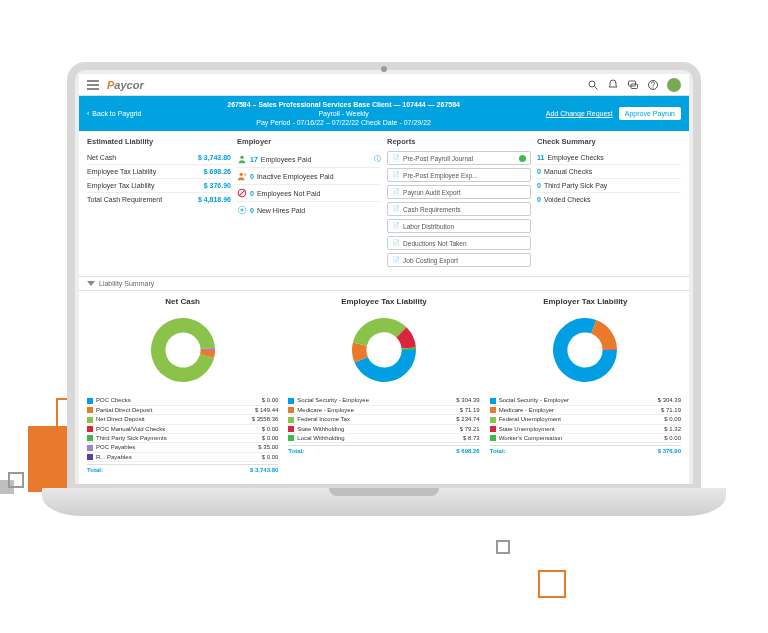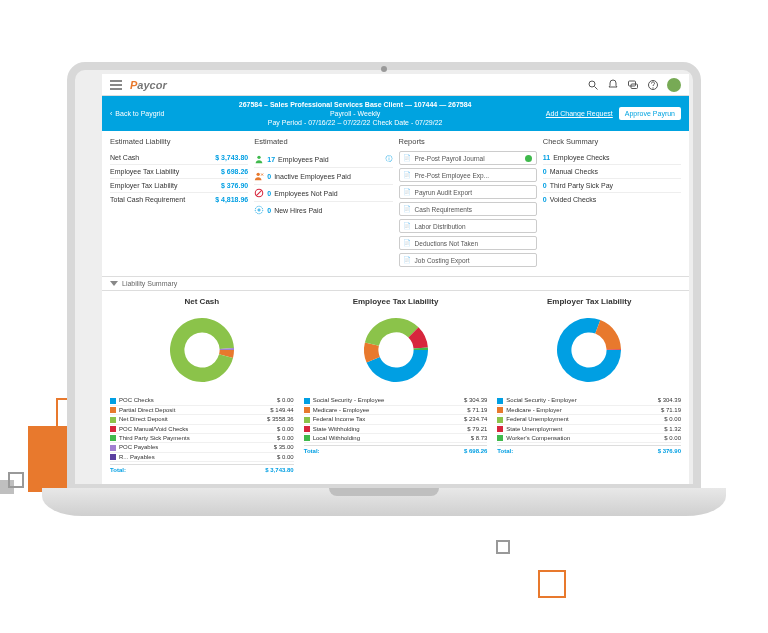--- a/index.html
+++ b/index.html
@@ -13,21 +13,21 @@
   .deco.gray-fill { background: #bfbfbf; }
 
   .hashes { position: absolute; top: 0; right: 40px; width: 180px; height: 64px; overflow: hidden; }
   .hashes .col { display: inline-block; width: 1px; height: 100%; background: repeating-linear-gradient(#888 0 6px, transparent 6px 12px); margin-right: 11px; }
   .hashes-inner { display: flex; }
 
   
   .laptop { position: absolute; left: 67px; top: 62px; width: 634px; height: 468px; }
   .bezel { width: 100%; height: 426px; border: 8px solid #d8d8d8; border-bottom-width: 4px; border-radius: 18px 18px 0 0; background: #eee; position: relative; }
   .camera { position: absolute; top: -4px; left: 50%; transform: translateX(-50%); width: 6px; height: 6px; background: #999; border-radius: 50%; }
-  .screen { position: absolute; inset: 4px 4px 0 4px; background: #fff; overflow: hidden; font-size: 7px; color: #333; margin-left: 23px; }
+  .screen { position: absolute; inset: 4px 4px 0 4px; background: #fff; overflow: hidden; font-size: 7px; color: #333; }
   .base { width: 108%; margin-left: -4%; height: 28px; background: linear-gradient(#e8e8e8,#cfcfcf); border-radius: 0 0 40px 40px / 0 0 20px 20px; position: relative; }
   .base::before { content:""; position:absolute; top:0; left:50%; transform:translateX(-50%); width:110px; height:8px; background:#bfbfbf; border-radius:0 0 10px 10px; }
 
   
   .topbar { height: 22px; display:flex; align-items:center; padding:0 8px; border-bottom:1px solid #ddd; }
   .hamburger { width:12px; height:10px; display:flex; flex-direction:column; justify-content:space-between; }
   .hamburger span { height:2px; background:#888; }
   .logo { margin-left:8px; font-size:11px; font-style:italic; font-weight:600; }
   .logo .p { color:#e8792d; }
   .logo .rest { color:#777; }
@@ -38,21 +38,21 @@
   .bluebar { background:#00a3e0; color:#fff; padding:4px 8px; display:flex; align-items:center; font-size:7px; }
   .bluebar .back { display:flex; align-items:center; gap:3px; }
   .bluebar .ctr { flex:1; text-align:center; line-height:1.3; }
   .bluebar .ctr .big { font-weight:600; }
   .bluebar .right { display:flex; align-items:center; gap:6px; }
   .bluebar a { color:#fff; text-decoration:underline; }
   .approve-btn { background:#fff; color:#00a3e0; border-radius:2px; padding:3px 6px; }
 
   .cards { display:flex; padding:6px 8px; gap:6px; }
   .card { flex:1; }
-  .card h4 { font-size:7.5px; font-weight:400; color:#444; margin-bottom:5px; }
+  .card h4 { font-size:7.5px; font-weight:700; color:#444; margin-bottom:5px; }
   .row { display:flex; justify-content:space-between; align-items:center; padding:3px 0; border-bottom:1px solid #eee; font-size:7px; }
   .row:last-child { border-bottom:none; }
   .row .amt { color:#009fe3; font-weight:600; }
   .row .ic { width:10px; height:10px; display:inline-flex; align-items:center; justify-content:center; margin-right:3px; }
   .row .cnt { color:#009fe3; font-weight:600; margin-right:3px; }
   .report-btn { display:flex; align-items:center; gap:3px; border:1px solid #ccc; border-radius:2px; padding:2px 4px; margin-bottom:3px; font-size:6.5px; color:#555; }
   .green-dot { width:7px; height:7px; border-radius:50%; background:#3fb94c; margin-left:auto; }
 
   .section-hdr { background:#fff; border-top:1px solid #ddd; border-bottom:1px solid #ddd; padding:3px 8px; font-size:7px; color:#666; display:flex; align-items:center; gap:4px; }
   .chev { display:inline-block; width:0; height:0; border-left:4px solid transparent; border-right:4px solid transparent; border-top:5px solid #888; }
@@ -164,21 +164,21 @@
                 <span>Employer Tax Liability</span>
                 <span class="amt">$ 376.90</span>
               </div>
               <div class="row">
                 <span>Total Cash Requirement</span>
                 <span class="amt">$ 4,818.96</span>
               </div>
             </div>
         </div>
         <div class="card">
-          <h4>Estimated</h4>
+          <h4>Employer</h4>
           <div id="employees-rows">
               <div class="row">
                 <span style="display:flex;align-items:center">
                   <span class="ic" style="color:#3fb94c">
                     <svg viewBox="0 0 24 24" fill="currentColor">
                       <circle cx="12" cy="8" r="4"></circle>
                       <path d="M4 22c0-4 4-7 8-7s8 3 8 7z"></path>
                     </svg>
                   </span>
                   <span class="cnt">17</span>

